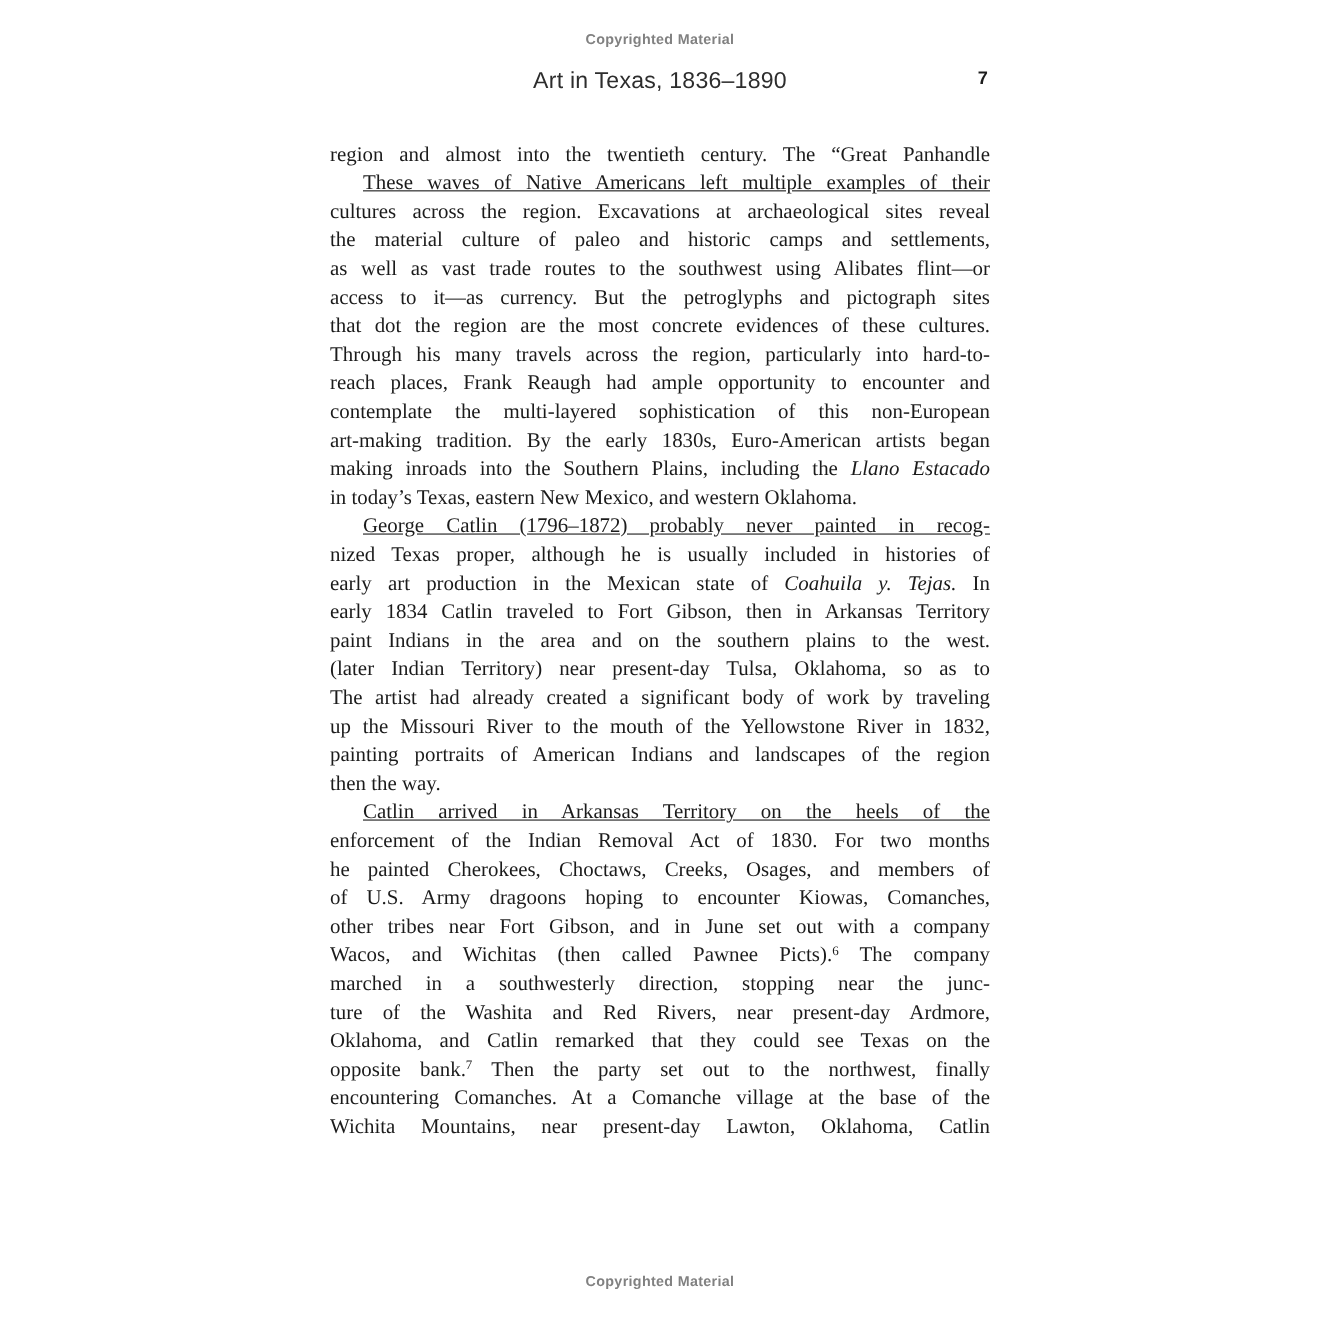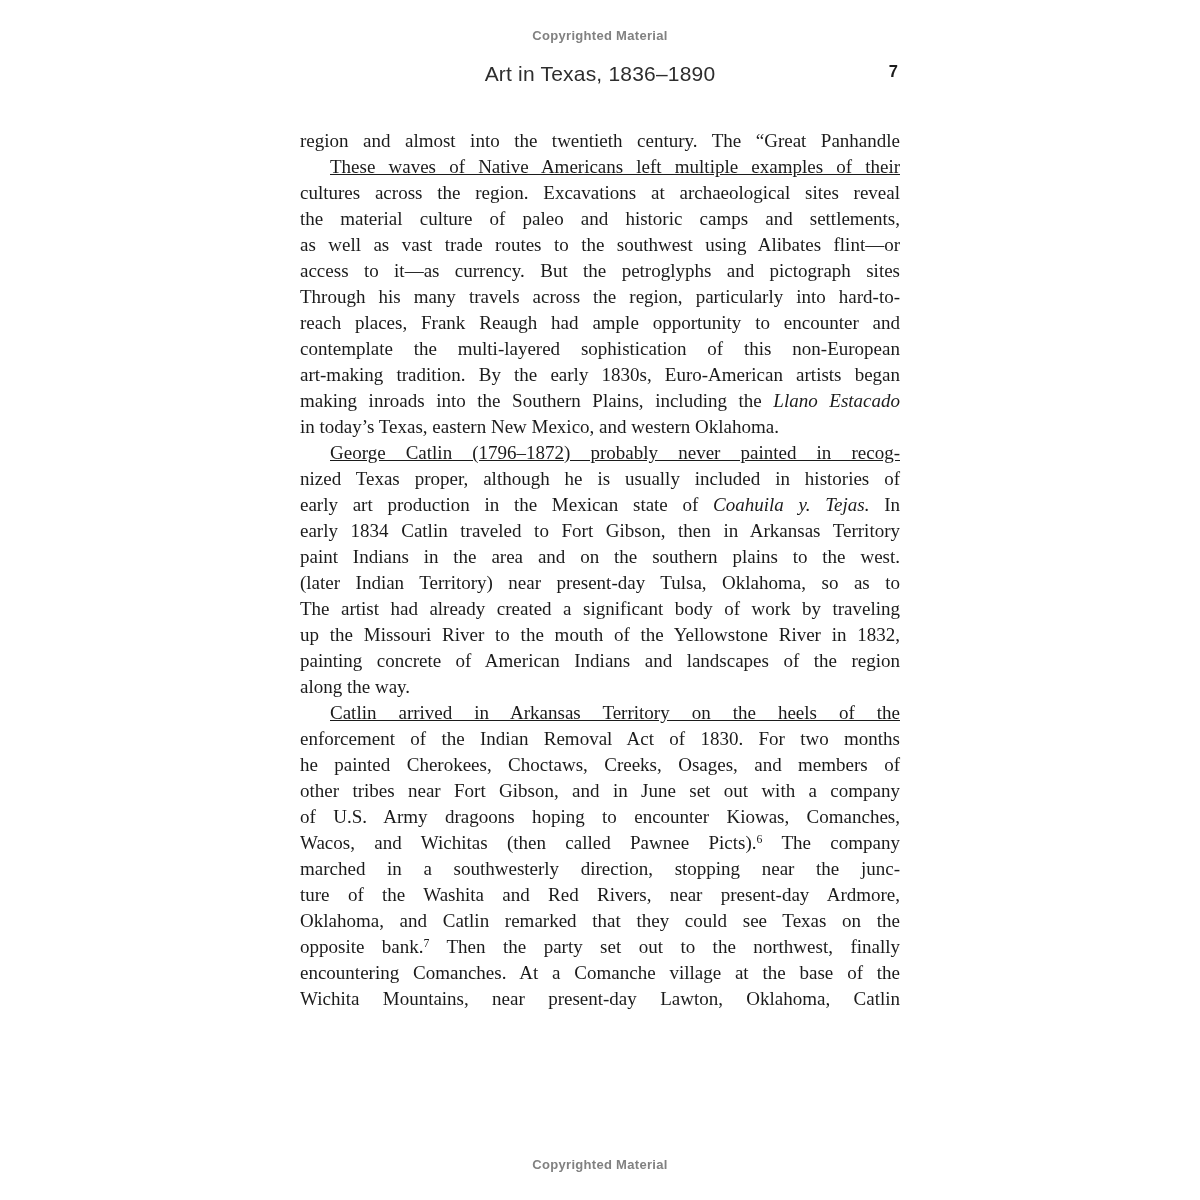--- a/index.html
+++ b/index.html
@@ -90,45 +90,46 @@
   <div class="body-text">
       <div class="paragraph">
         <div class="line">region and almost into the twentieth century. The “Great Panhandle</div>
       </div>
       <div class="paragraph">
         <div class="line indent">These waves of Native Americans left multiple examples of their</div>
         <div class="line">cultures across the region. Excavations at archaeological sites reveal</div>
         <div class="line">the material culture of paleo and historic camps and settlements,</div>
         <div class="line">as well as vast trade routes to the southwest using Alibates flint—or</div>
         <div class="line">access to it—as currency. But the petroglyphs and pictograph sites</div>
+        <div class="line">that dot the region are the most concrete evidences of these cultures.</div>
         <div class="line">Through his many travels across the region, particularly into hard-to-</div>
         <div class="line">reach places, Frank Reaugh had ample opportunity to encounter and</div>
         <div class="line">contemplate the multi-layered sophistication of this non-European</div>
         <div class="line">art-making tradition. By the early 1830s, Euro-American artists began</div>
         <div class="line">making inroads into the Southern Plains, including the <i>Llano Estacado</i></div>
         <div class="line last">in today’s Texas, eastern New Mexico, and western Oklahoma.</div>
       </div>
       <div class="paragraph">
         <div class="line indent">George Catlin (1796–1872) probably never painted in recog-</div>
         <div class="line">nized Texas proper, although he is usually included in histories of</div>
         <div class="line">early art production in the Mexican state of <i>Coahuila y. Tejas.</i> In</div>
         <div class="line">early 1834 Catlin traveled to Fort Gibson, then in Arkansas Territory</div>
         <div class="line">paint Indians in the area and on the southern plains to the west.</div>
         <div class="line">(later Indian Territory) near present-day Tulsa, Oklahoma, so as to</div>
         <div class="line">The artist had already created a significant body of work by traveling</div>
         <div class="line">up the Missouri River to the mouth of the Yellowstone River in 1832,</div>
-        <div class="line">painting concrete of American Indians and landscapes of the region</div>
-        <div class="line last">along the way.</div>
+        <div class="line">painting portraits of American Indians and landscapes of the region</div>
+        <div class="line last">then the way.</div>
       </div>
       <div class="paragraph">
         <div class="line indent">Catlin arrived in Arkansas Territory on the heels of the</div>
         <div class="line">enforcement of the Indian Removal Act of 1830. For two months</div>
         <div class="line">he painted Cherokees, Choctaws, Creeks, Osages, and members of</div>
+        <div class="line">of U.S. Army dragoons hoping to encounter Kiowas, Comanches,</div>
         <div class="line">other tribes near Fort Gibson, and in June set out with a company</div>
-        <div class="line">of U.S. Army dragoons hoping to encounter Kiowas, Comanches,</div>
         <div class="line">Wacos, and Wichitas (then called Pawnee Picts).<sup>6</sup> The company</div>
         <div class="line">marched in a southwesterly direction, stopping near the junc-</div>
         <div class="line">ture of the Washita and Red Rivers, near present-day Ardmore,</div>
         <div class="line">Oklahoma, and Catlin remarked that they could see Texas on the</div>
         <div class="line">opposite bank.<sup>7</sup> Then the party set out to the northwest, finally</div>
         <div class="line">encountering Comanches. At a Comanche village at the base of the</div>
         <div class="line">Wichita Mountains, near present-day Lawton, Oklahoma, Catlin</div>
       </div>
     </div>
 

